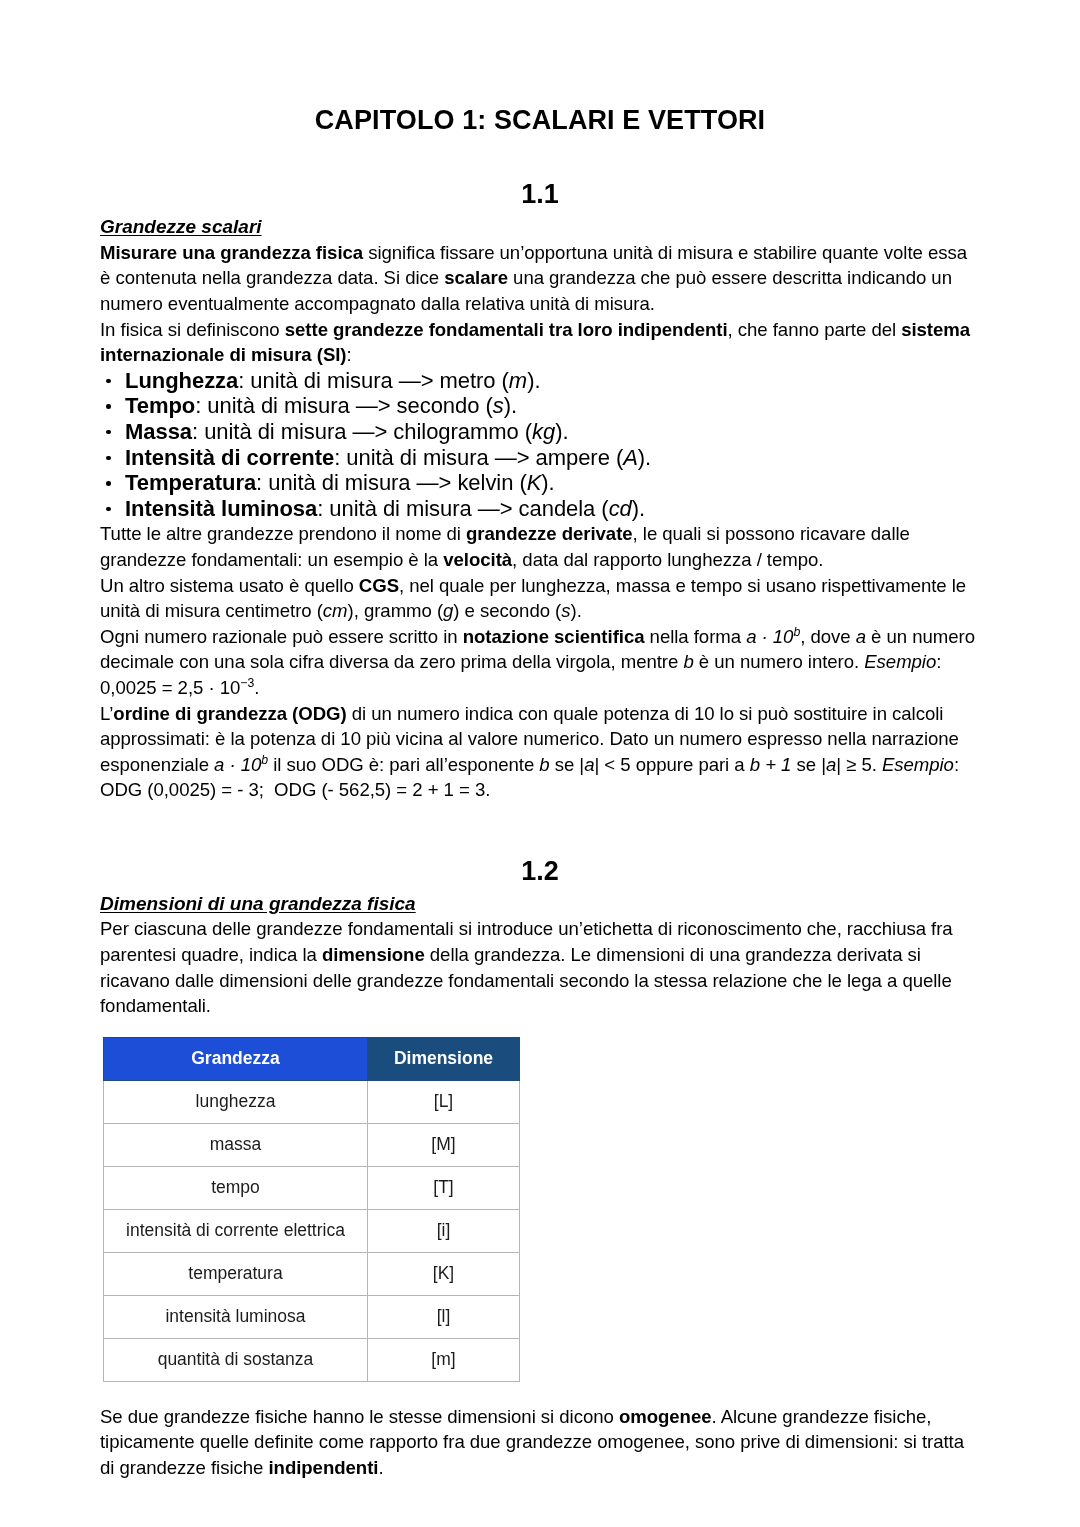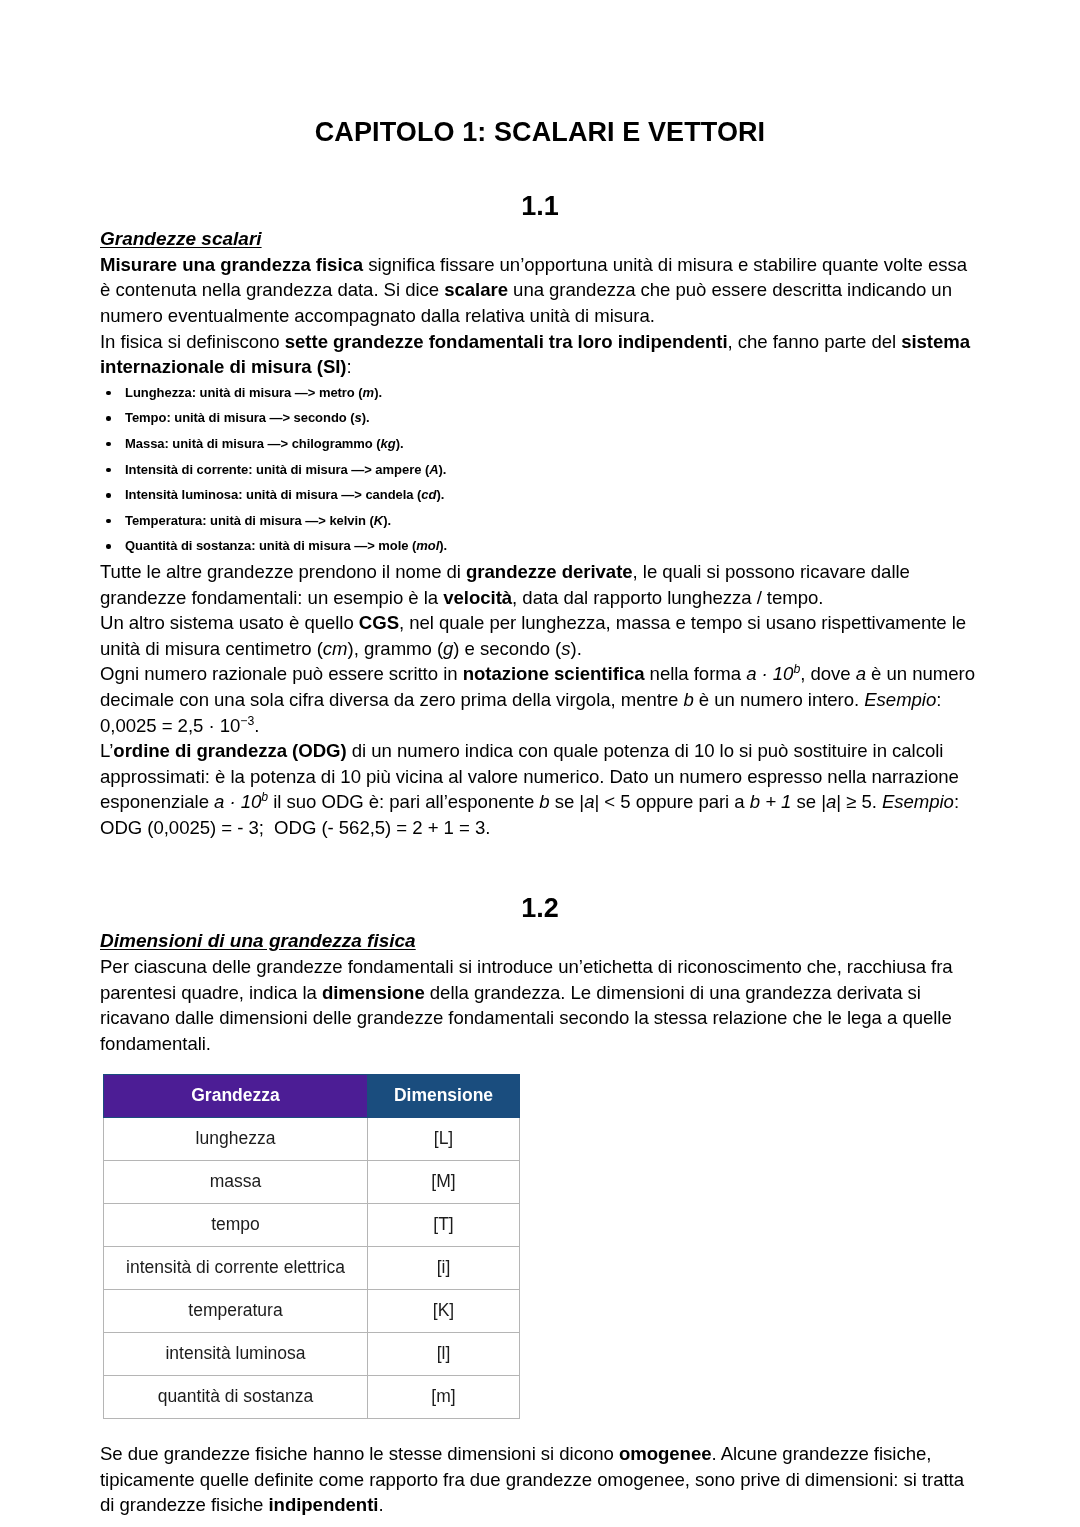--- a/index.html
+++ b/index.html
@@ -20,21 +20,21 @@
     position: relative;
     width: 1080px;
     height: 1527px;
     box-sizing: border-box;
     padding: 0;
     background: #fff;
   }
   .content {
     position: absolute;
     left: 100px;
-    top: 12px;
+    top: 0;
     width: 880px;
   }
 
   
   .doc-title {
     text-align: center;
     font-size: 27px;
     font-weight: bold;
     letter-spacing: 0.1px;
     margin: 0;
@@ -75,26 +75,25 @@
   .para b { font-weight: bold; }
   .para i { font-style: italic; }
 
   
   .bullets {
     list-style: none;
     margin: 0;
     padding: 0;
   }
   .bullets li {
-    font-size: 13px;
+    font-size: 22px;
     line-height: 25.6px;
     position: relative;
     padding-left: 25px;
     letter-spacing: -0.05px;
-    font-weight: bold;
   }
   .bullets li::before {
     content: "";
     position: absolute;
     left: 6px;
     top: 11px;
     width: 4.5px;
     height: 4.5px;
     background: #000;
     border-radius: 50%;
@@ -161,45 +160,42 @@
       <li>
         <b>Tempo</b><span>: unità di misura —&gt; secondo (<i>s</i>).</span>
       </li>
       <li>
         <b>Massa</b><span>: unità di misura —&gt; chilogrammo (<i>kg</i>).</span>
       </li>
       <li>
         <b>Intensità di corrente</b><span>: unità di misura —&gt; ampere (<i>A</i>).</span>
       </li>
       <li>
+        <b>Temperatura</b><span>: unità di misura —&gt; kelvin (<i>K</i>).</span>
+      </li>
+      <li>
         <b>Intensità luminosa</b><span>: unità di misura —&gt; candela (<i>cd</i>).</span>
-      </li>
-      <li>
-        <b>Temperatura</b><span>: unità di misura —&gt; kelvin (<i>K</i>).</span>
-      </li>
-      <li>
-        <b>Quantità di sostanza</b><span>: unità di misura —&gt; mole (<i>mol</i>).</span>
       </li>
     </ul>
 
     <p class="para">Tutte le altre grandezze prendono il nome di <b>grandezze derivate</b>, le quali si possono ricavare dalle grandezze fondamentali: un esempio è la <b>velocità</b>, data dal rapporto lunghezza / tempo.<br>Un altro sistema usato è quello <b>CGS</b>, nel quale per lunghezza, massa e tempo si usano rispettivamente le unità di misura centimetro (<i>cm</i>), grammo (<i>g</i>) e secondo (<i>s</i>).<br>Ogni numero razionale può essere scritto in <b>notazione scientifica</b> nella forma <i>a · 10<sup>b</sup></i>, dove <i>a</i> è un numero decimale con una sola cifra diversa da zero prima della virgola, mentre <i>b</i> è un numero intero. <i>Esempio</i>: 0,0025 = 2,5 · 10<sup>−3</sup>.<br>L’<b>ordine di grandezza (ODG)</b> di un numero indica con quale potenza di 10 lo si può sostituire in calcoli approssimati: è la potenza di 10 più vicina al valore numerico. Dato un numero espresso nella narrazione esponenziale <i>a · 10<sup>b</sup></i> il suo ODG è: pari all’esponente <i>b</i> se |<i>a</i>| &lt; 5 oppure pari a <i>b + 1</i> se |<i>a</i>| ≥ 5. <i>Esempio</i>: ODG (0,0025) = - 3;&nbsp; ODG (- 562,5) = 2 + 1 = 3.</p>
 
     <div class="section-number sec2-number">1.2</div>
 
     <div>
       <span class="subtitle">Dimensioni di una grandezza fisica</span>
     </div>
 
     <p class="para">Per ciascuna delle grandezze fondamentali si introduce un’etichetta di riconoscimento che, racchiusa fra parentesi quadre, indica la <b>dimensione</b> della grandezza. Le dimensioni di una grandezza derivata si ricavano dalle dimensioni delle grandezze fondamentali secondo la stessa relazione che le lega a quelle fondamentali.</p>
 
     <div class="table-wrap">
       <table class="dim-table">
         <thead>
           <tr>
-            <th class="col-g" style="background-color: #4c1d95; color: rgb(255, 255, 255); border-color: rgb(26, 77, 126);">Grandezza</th>
+            <th class="col-g" style="background-color: #1d4ed8; color: rgb(255, 255, 255); border-color: rgb(26, 77, 126);">Grandezza</th>
             <th class="col-d" style="background-color: rgb(26, 77, 126); color: rgb(255, 255, 255); border-color: rgb(26, 77, 126) rgb(26, 77, 126) rgb(26, 77, 126) rgb(255, 255, 255);">Dimensione</th>
           </tr>
         </thead>
         <tbody>
           <tr>
             <td style="border-color: rgb(181, 181, 181);">lunghezza</td>
             <td style="border-color: rgb(181, 181, 181);">[L]</td>
           </tr>
           <tr>
             <td style="border-color: rgb(181, 181, 181);">massa</td>

